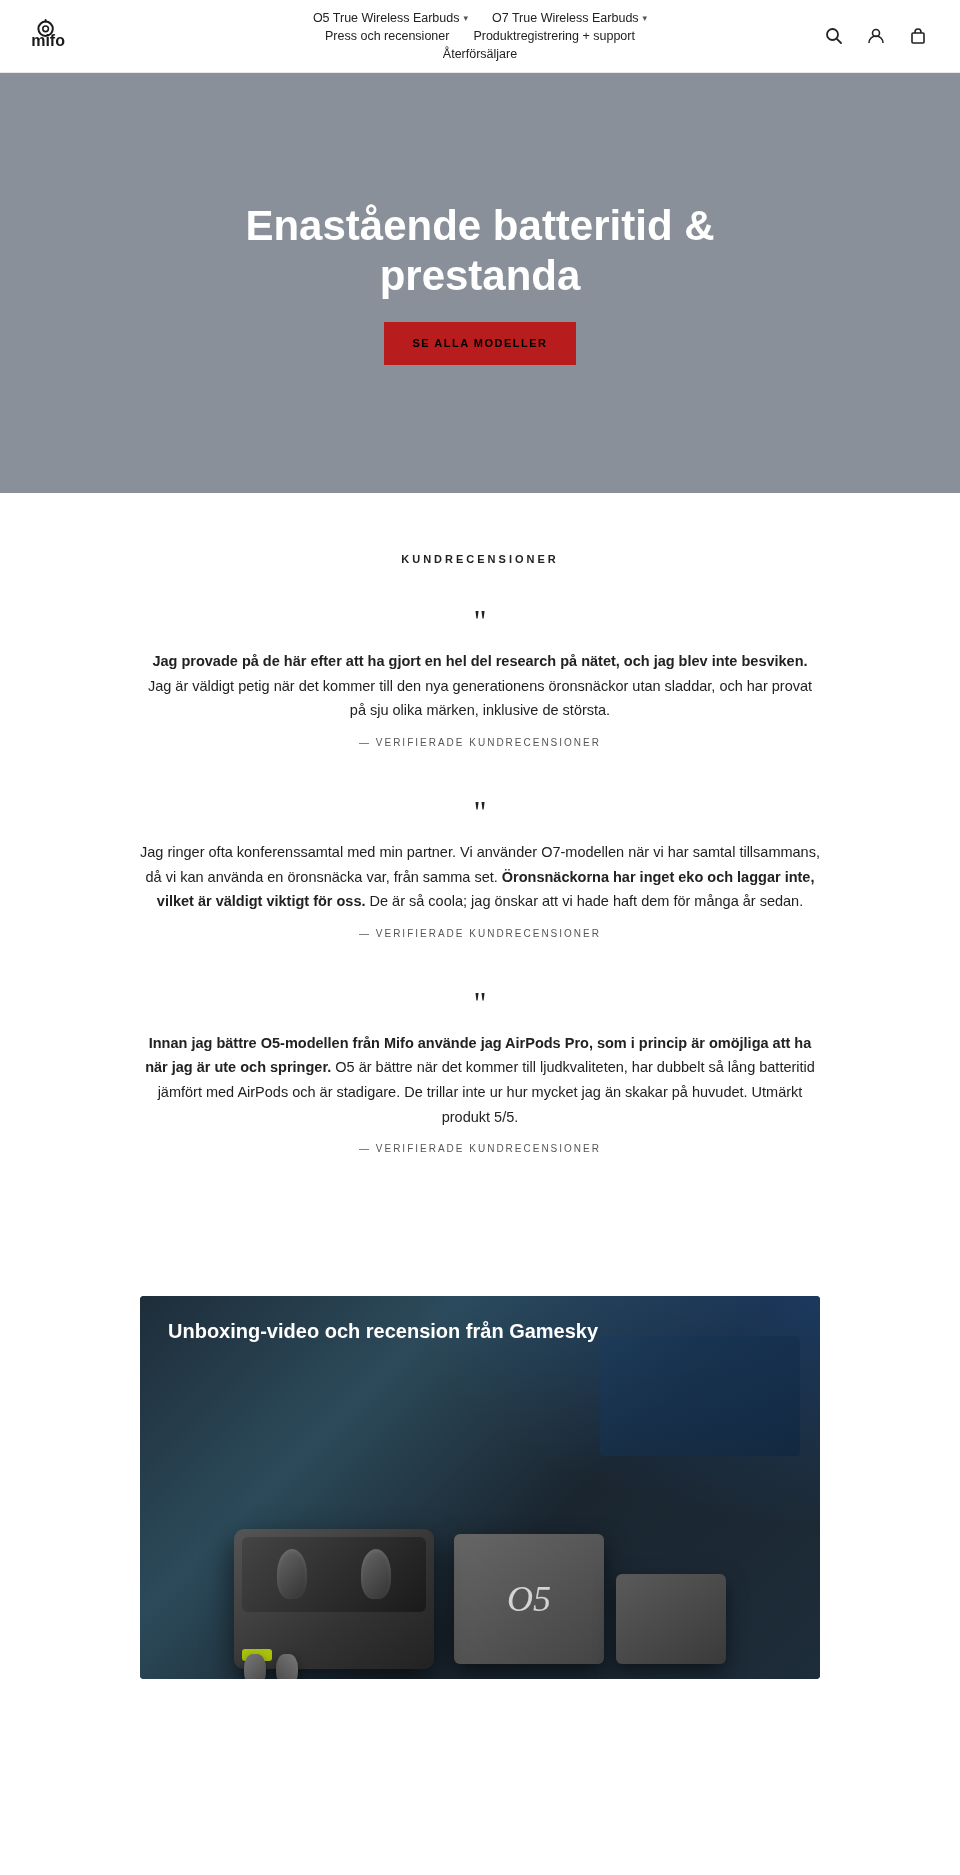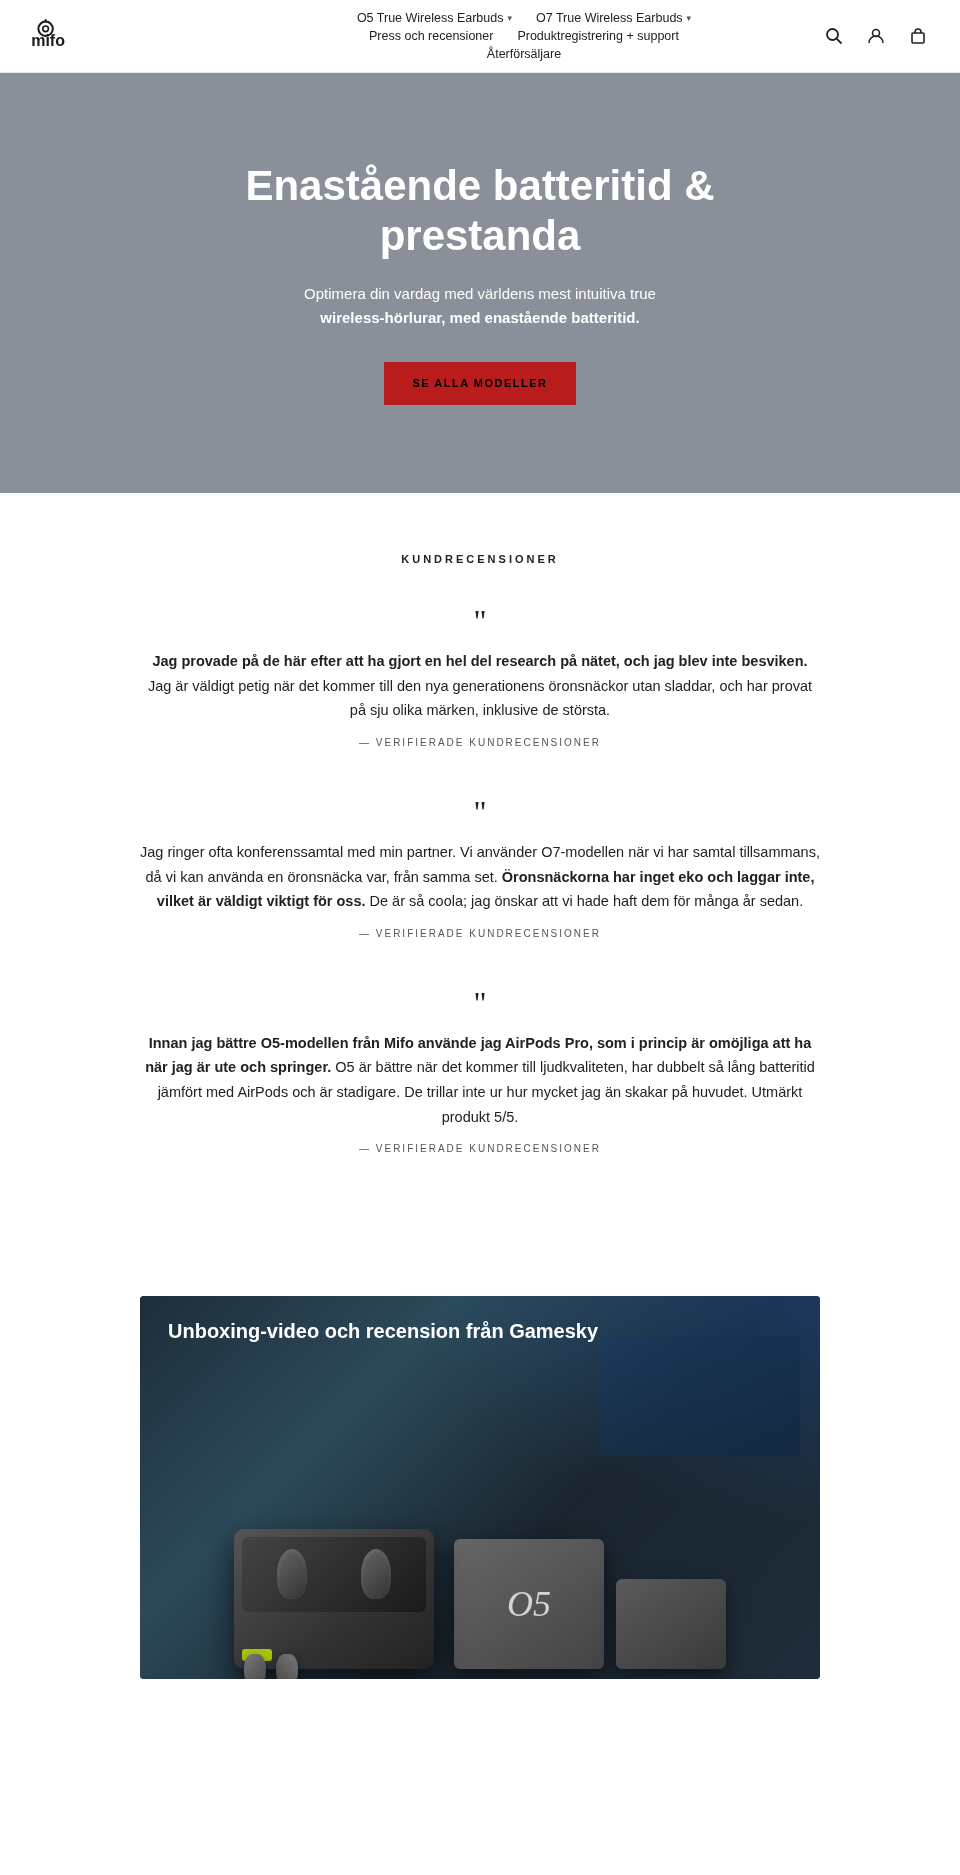--- a/index.html
+++ b/index.html
@@ -24,21 +24,20 @@
       height: 48px;
     }
     .nav-center {
       position: absolute;
       left: 50%;
       transform: translateX(-50%);
       display: flex;
       flex-direction: column;
       align-items: center;
       gap: 4px;
-      margin-left: 44px;
     }
     .nav-row {
       display: flex;
       gap: 24px;
       align-items: center;
     }
     .nav-link {
       font-size: 12.5px;
       color: #222;
       text-decoration: none;
@@ -184,21 +183,21 @@
       font-weight: 700;
       color: #fff;
       margin-bottom: 0;
     }
     
     .product-mockup {
       position: absolute;
       bottom: 0; left: 0; right: 0;
       display: flex;
       justify-content: center;
-      align-items: flex-end;
+      align-items: center;
       gap: 20px;
       padding: 0 20px 10px;
     }
     
     .screen-bg {
       position: absolute;
       top: 40px;
       right: 20px;
       width: 200px;
       height: 120px;
@@ -266,24 +265,20 @@
         <rect x="3" y="6" width="12" height="10" rx="1" stroke="#222" stroke-width="1.6"></rect>
         <path d="M6 6V5a3 3 0 016 0v1" stroke="#222" stroke-width="1.6" fill="none"></path>
       </svg>
     </button>
   </div>
 </header>
 
 <section class="hero">
   <div class="hero-content">
     <h1 class="hero-title">Enastående batteritid &amp; prestanda</h1>
-    <p class="hero-subtitle">
-      <span>Optimera din vardag med världens mest intuitiva true</span><br>
-      <strong>wireless-hörlurar, med enastående batteritid.</strong>
-    </p>
     <button class="cta-btn">
       <span>SE ALLA
 MODELLER</span>
     </button>
   </div>
 </section>
 
 <section class="reviews-section">
   <div class="section-label">KUNDRECENSIONER</div>
 

